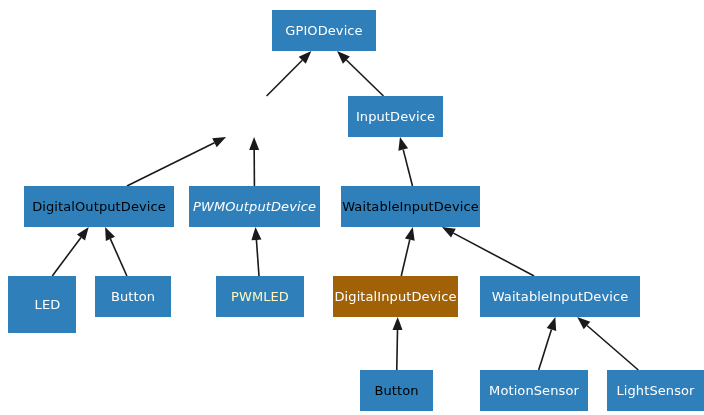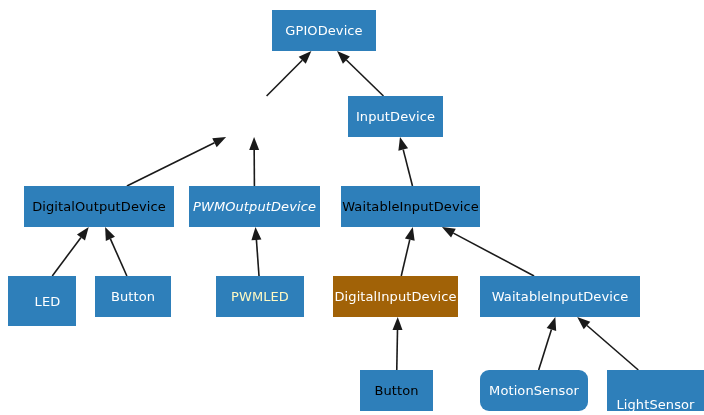--- a/index.html
+++ b/index.html
@@ -108,37 +108,37 @@
     </div>
     <div class="node" style="left: 24px; top: 186px; width: 150px; height: 41px; background: rgb(46, 127, 186); color: #000000;">
       <span class="node-label">DigitalOutputDevice</span>
     </div>
     <div class="node" style="left: 189px; top: 186px; width: 131px; height: 41px; background: rgb(46, 127, 186); color: rgb(255, 255, 255); font-style: italic;">
       <span class="node-label">PWMOutputDevice</span>
     </div>
     <div class="node" style="left: 341px; top: 186px; width: 139px; height: 41px; background: rgb(46, 127, 186); color: #000000;">
       <span class="node-label">WaitableInputDevice</span>
     </div>
-    <div class="node" style="left: 8px; top: 276px; width: 68px; height: 50px; background: rgb(46, 127, 186); color: rgb(255, 255, 255); padding-left: 11px;">
+    <div class="node" style="left: 8px; top: 276px; width: 68px; height: 57px; background: rgb(46, 127, 186); color: rgb(255, 255, 255); padding-left: 11px;">
       <span class="node-label">LED</span>
     </div>
     <div class="node" style="left: 95px; top: 276px; width: 76px; height: 41px; background: rgb(46, 127, 186); color: rgb(255, 255, 255);">
       <span class="node-label">Button</span>
     </div>
     <div class="node" style="left: 216px; top: 276px; width: 88px; height: 41px; background: rgb(46, 127, 186); color: #fef9c3;">
       <span class="node-label">PWMLED</span>
     </div>
     <div class="node" style="left: 333px; top: 276px; width: 125px; height: 41px; background: #a16207; color: rgb(255, 255, 255);">
       <span class="node-label">DigitalInputDevice</span>
     </div>
     <div class="node" style="left: 480px; top: 276px; width: 160px; height: 41px; background: rgb(46, 127, 186); color: rgb(255, 255, 255);">
       <span class="node-label">WaitableInputDevice</span>
     </div>
     <div class="node" style="left: 360px; top: 370px; width: 73px; height: 41px; background: rgb(46, 127, 186); color: #000000;">
       <span class="node-label">Button</span>
     </div>
-    <div class="node" style="left: 480px; top: 370px; width: 108px; height: 41px; background: rgb(46, 127, 186); color: rgb(255, 255, 255); border-radius: 9px;">
+    <div class="node" style="left: 480px; top: 370px; width: 108px; height: 41px; background: rgb(46, 127, 186); color: rgb(255, 255, 255);">
       <span class="node-label">MotionSensor</span>
     </div>
-    <div class="node" style="left: 607px; top: 370px; width: 97px; height: 41px; background: rgb(46, 127, 186); color: rgb(255, 255, 255); align-items: flex-end;">
+    <div class="node" style="left: 607px; top: 370px; width: 97px; height: 41px; background: rgb(46, 127, 186); color: rgb(255, 255, 255);">
       <span class="node-label">LightSensor</span>
     </div>
   </div>
 
 </body></html>

